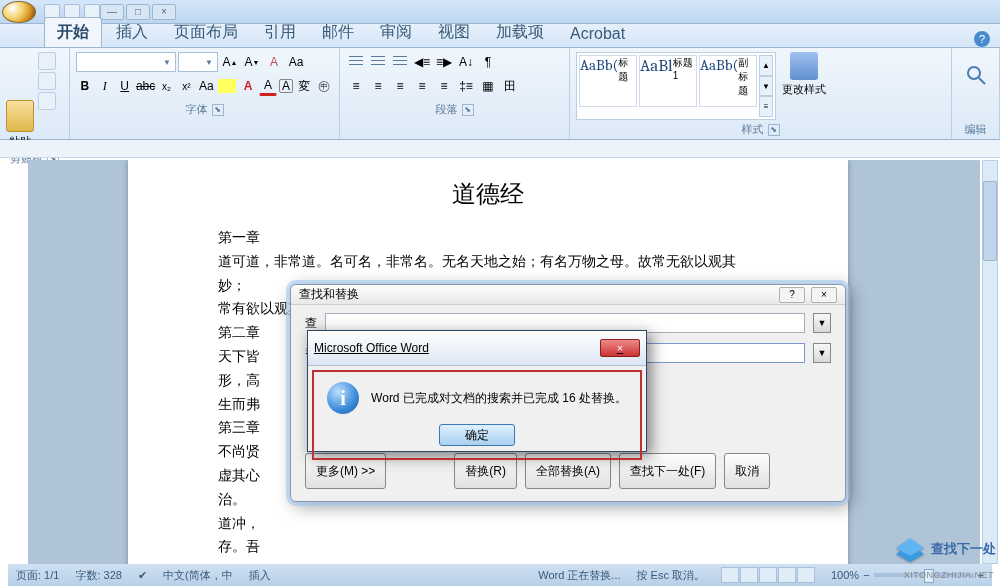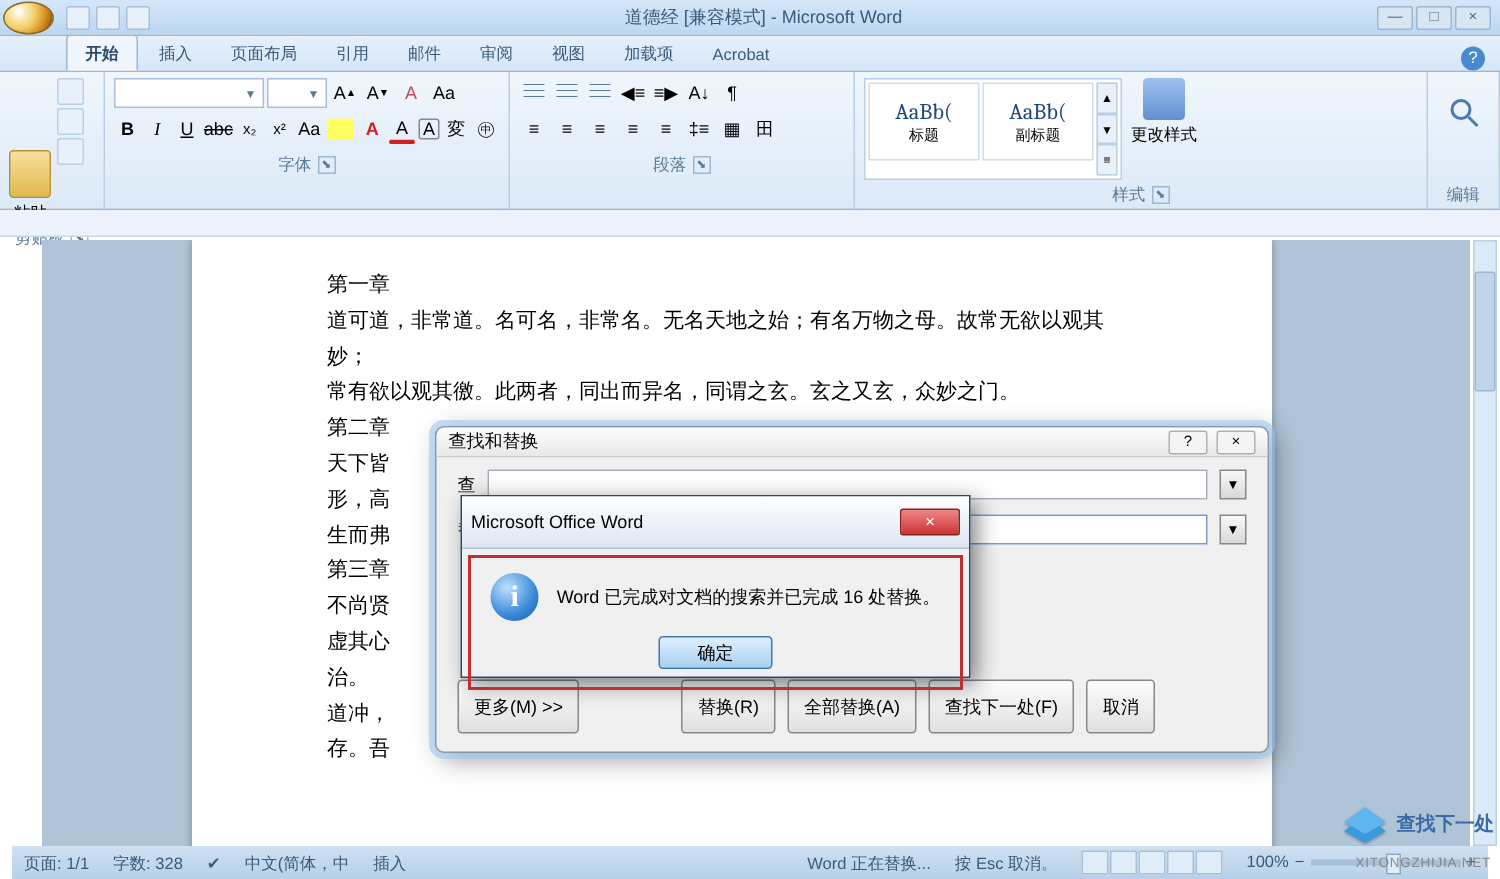--- a/index.html
+++ b/index.html
@@ -7,21 +7,21 @@
 
 .titlebar { height: 24px; background: linear-gradient(#d5e6f9,#bdd7f0); display: flex; align-items: center; border-bottom: 1px solid #9db7d1; font-size: 12px; }
 .office-btn { width: 34px; height: 22px; margin-left: 2px; background: radial-gradient(circle at 30% 30%, #fff, #f3d06a 40%, #d48a1e 70%, #5b3a0a); border-radius: 50%; border: 1px solid #8a6a2a; }
 .qat { display: flex; gap: 4px; margin-left: 8px; }
 .qat span { width: 16px; height: 16px; background: #e8f0fa; border: 1px solid #a8c0dc; border-radius: 2px; }
 .titlebar-title { flex: 1; text-align: center; color: #3a5a7a; }
 .win-controls { display: flex; gap: 2px; margin-right: 6px; }
 .win-controls span { width: 24px; height: 16px; background: #d8e6f4; border: 1px solid #9db7d1; border-radius: 2px; display: flex; align-items: center; justify-content: center; font-size: 10px; color: #4a6a8a; }
 
 .ribbon-tabs { height: 24px; background: linear-gradient(#e6f0fa,#d5e6f9); display: flex; align-items: flex-end; padding-left: 44px; gap: 2px; border-bottom: 1px solid #9db7d1; }
-.tab { padding: 4px 12px; font-size: 11px; color: #3a5a7a; border-radius: 3px 3px 0 0; cursor: pointer; }
+.tab { padding: 4px 12px; font-size: 16px; color: #3a5a7a; border-radius: 3px 3px 0 0; cursor: pointer; }
 .tab.active { background: #f0f6fc; border: 1px solid #9db7d1; border-bottom: none; color: #2a4a6a; font-weight: bold; }
 .help-icon { margin-left: auto; margin-right: 10px; width: 16px; height: 16px; background: #4a8acf; border-radius: 50%; color: #fff; font-size: 11px; text-align: center; line-height: 16px; }
 
 .ribbon { height: 92px; background: linear-gradient(#f0f6fc,#dce9f7); display: flex; border-bottom: 1px solid #9db7d1; }
 .group { border-right: 1px solid #b8cfe5; display: flex; flex-direction: column; padding: 4px 6px 2px; }
 .group-body { flex: 1; display: flex; gap: 4px; }
 .group-label { font-size: 11px; color: #5a7a9a; padding-top: 2px; display: flex; justify-content: center; align-items: center; gap: 4px; }
 .dlg-launcher { width: 12px; height: 12px; border: 1px solid #9db7d1; font-size: 8px; color: #5a7a9a; display: flex; align-items: center; justify-content: center; }
 
 .clip { width: 70px; }
@@ -45,21 +45,21 @@
 .sup { font-size: 10px; }
 .hl { background: #ffff60; width: 18px; height: 14px; }
 .fc { color: #d02020; font-weight: bold; }
 
 .para-group { width: 230px; }
 .list-icon { display: inline-block; width: 14px; height: 12px; position: relative; }
 .list-icon::before { content: ""; position: absolute; left: 0; top: 0; width: 100%; height: 100%; background: repeating-linear-gradient(#5a7a9a 0 1px, transparent 1px 4px); }
 
 .styles-group { flex: 1; }
 .style-gallery { display: flex; gap: 2px; border: 1px solid #b8cfe5; padding: 2px; background: #fff; }
-.style-item { width: 74px; height: 52px; border: 1px solid #d0dcea; display: flex; flex-direction: column; align-items: center; justify-content: center; font-size: 10px; }
+.style-item { width: 58px; height: 52px; border: 1px solid #d0dcea; display: flex; flex-direction: row; justify-content: center; font-size: 10px; }
 .style-preview { font-family: Cambria, serif; color: #1f497d; }
 .style-scroll { width: 14px; display: flex; flex-direction: column; }
 .style-scroll span { flex: 1; border: 1px solid #b8cfe5; font-size: 8px; display: flex; align-items: center; justify-content: center; background: #e8f0fa; }
 .change-styles { display: flex; flex-direction: column; align-items: center; width: 48px; font-size: 11px; gap: 2px; }
 .change-styles-icon { width: 28px; height: 28px; background: linear-gradient(#a0c0f0,#6090d0); border-radius: 3px; }
 
 .edit-group { width: 48px; gap: 22px; }
 .find-icon { width: 24px; height: 24px; }
 
 .ruler { height: 18px; background: #ecf3fb; border-bottom: 1px solid #c8d8e8; position: relative; }
@@ -90,21 +90,21 @@
 .fr-row { display: flex; align-items: center; gap: 8px; margin-bottom: 10px; }
 .fr-input { flex: 1; height: 20px; border: 1px solid #aab; background: #fff; }
 .fr-input.sel { border-color: #7a9acf; }
 .fr-drop { width: 18px; height: 20px; border: 1px solid #888; background: linear-gradient(#f8f8f8,#d8d8d8); font-size: 9px; display: flex; align-items: center; justify-content: center; }
 .fr-buttons { display: flex; gap: 8px; position: absolute; bottom: 12px; left: 14px; right: 14px; }
 .fr-btn { height: 36px; padding: 0 10px; border: 1px solid #888; background: linear-gradient(#fdfdfd,#e0e0e0); font-size: 12px; border-radius: 3px; cursor: pointer; display: flex; align-items: center; }
 .fr-buttons .gap { flex: 0 0 52px; }
 
 
 .msgbox { position: absolute; left: 307px; top: 330px; width: 340px; height: 122px; background: #f0f0f0; border: 1px solid #2a4a6a; box-shadow: 4px 4px 14px rgba(0,0,0,0.5); }
-.msgbox-title { height: 24px; background: linear-gradient(#fff,#dce6f2); display: flex; align-items: center; padding: 17px 6px; font-size: 12px; border-bottom: 1px solid #b0c0d4; }
+.msgbox-title { height: 24px; background: linear-gradient(#fff,#dce6f2); display: flex; align-items: center; padding: 17px 6px; font-size: 12px; border-bottom: 1px solid #b0c0d4; text-decoration: underline; }
 .msgbox-title .close { margin-left: auto; width: 40px; height: 18px; background: linear-gradient(#e88,#c33); border: 1px solid #822; border-radius: 2px; color: #fff; font-size: 11px; display: flex; align-items: center; justify-content: center; }
 .msgbox-body { padding: 10px 12px; border: 2px solid #c03030; margin: 4px; height: 90px; display: flex; flex-direction: column; align-items: center; }
 .msgbox-row { display: flex; gap: 12px; align-items: center; }
 .info-icon { width: 32px; height: 32px; border-radius: 50%; background: radial-gradient(circle at 35% 30%, #bde0ff, #3a8ad8 60%, #1a5aa0); color: #fff; font-size: 20px; font-weight: bold; display: flex; align-items: center; justify-content: center; font-family: serif; }
 .msgbox-text { font-size: 12px; }
 .msgbox-ok { margin-top: 10px; width: 76px; height: 22px; border: 1px solid #3a7ab0; background: linear-gradient(#dff0ff,#a8d0f0); border-radius: 3px; font-size: 12px; cursor: pointer; }
 
 .watermark { position: absolute; right: 4px; bottom: 24px; font-size: 13px; color: #3a6aa8; font-weight: bold; display: flex; align-items: center; gap: 4px; }
 .watermark svg { filter: drop-shadow(0 1px 1px rgba(0,0,0,0.3)); }
 .wm-url { position: absolute; right: 6px; bottom: 24px; font-size: 9px; color: #888; letter-spacing: 0.5px; transform: translateY(18px); }
@@ -112,21 +112,20 @@
 </head>
 <body>
 
 <div class="titlebar">
   <div class="office-btn"></div>
   <div class="qat">
     <span></span>
     <span></span>
     <span></span>
   </div>
-  <div class="titlebar-title">道德经 [兼容模式] - Microsoft Word</div>
   <div class="win-controls">
     <span>—</span>
     <span>□</span>
     <span>×</span>
   </div>
 </div>
 
 <div class="ribbon-tabs">
   <div class="tab active">开始</div>
   <div class="tab">插入</div>
@@ -234,20 +233,24 @@
   </div>
 
   <div class="group styles-group">
     <div class="group-body">
       <div class="style-gallery">
         <div class="style-item">
             <div class="style-preview" style="font-size:15px">AaBb(</div>
             <div>标题</div>
           </div>
         <div class="style-item">
+            <div class="style-preview" style="font-size:17px">AaBl</div>
+            <div>标题 1</div>
+          </div>
+        <div class="style-item">
             <div class="style-preview" style="font-size:15px">AaBb(</div>
             <div>副标题</div>
           </div>
         <div class="style-scroll">
           <span>▲</span>
           <span>▼</span>
           <span>≡</span>
         </div>
       </div>
       <div class="change-styles">
@@ -271,20 +274,21 @@
     <div class="group-label">
         <span>编辑</span>
       </div>
   </div>
 </div>
 
 <div class="ruler"></div>
 
 <div class="doc-area">
   <div class="page">
+    <div class="doc-title">道德经</div>
     <div class="doc-body" id="doc-body">
         <p>第一章</p>
         <p>道可道，非常道。名可名，非常名。无名天地之始；有名万物之母。故常无欲以观其妙；</p>
         <p>常有欲以观其徼。此两者，同出而异名，同谓之玄。玄之又玄，众妙之门。</p>
         <p>第二章</p>
         <p>天下皆</p>
         <p>形，高</p>
         <p>生而弗</p>
         <p>第三章</p>
         <p>不尚贤</p>

